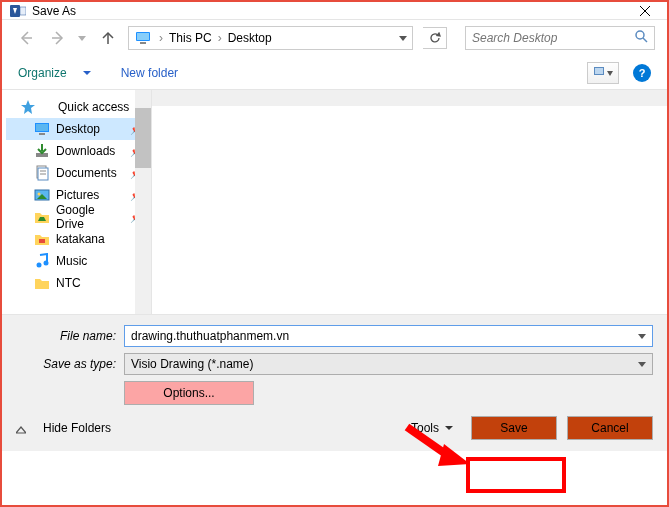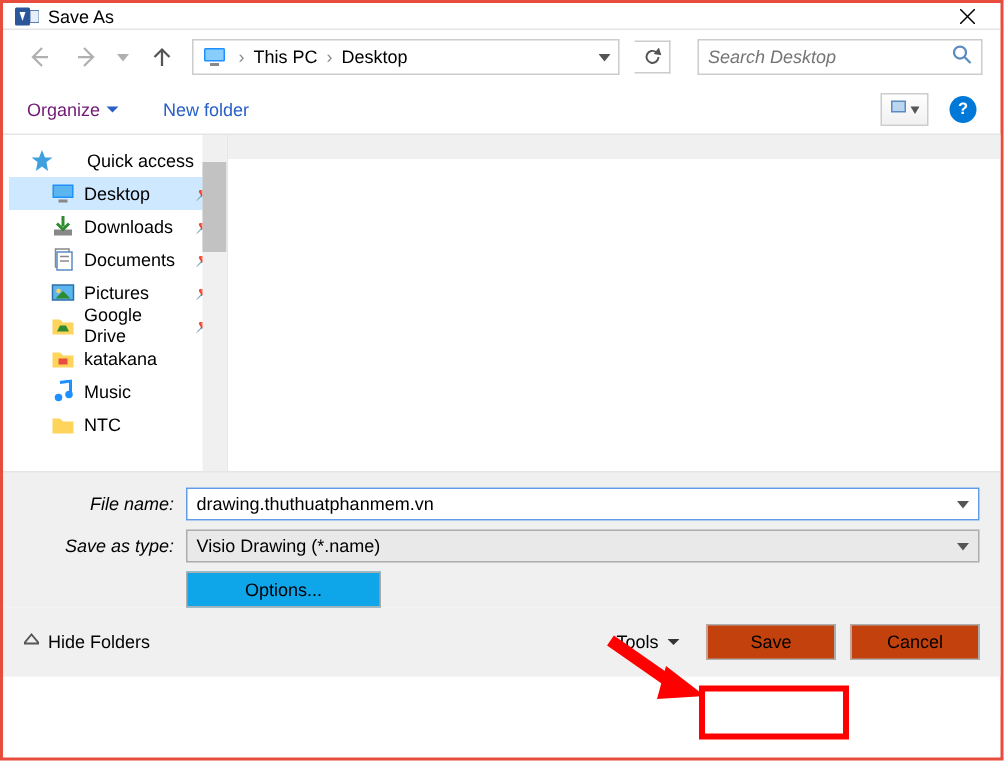--- a/index.html
+++ b/index.html
@@ -19,21 +19,21 @@
 .path-box .pc-icon { width: 16px; height: 16px; margin: 0 6px; }
 .path-box .crumb { padding: 0 4px; height: 100%; display: flex; align-items: center; cursor: pointer; }
 .path-box .chev { color: #888; padding: 0 2px; }
 .path-end { width: 18px; height: 22px; display:flex; align-items:center; justify-content:center; cursor:pointer; }
 .refresh-btn { width: 24px; height: 22px; border: 1px solid #ccc; border-left: none; display: flex; align-items: center; justify-content: center; cursor: pointer; margin-right: 10px; }
 .search-box { width: 190px; height: 24px; border: 1px solid #ccc; display: flex; align-items: center; padding: 0 6px; }
 .search-box input { flex: 1; border: none; outline: none; color: #0c4a6e; font-style: italic; font-size: 12px; }
 .search-box .search-icon { margin-left: 4px; }
 
 .toolbar { display: flex; align-items: center; height: 34px; padding: 0 16px; border-bottom: 1px solid #e5e5e5; }
-.toolbar .organize { color: #701a75; cursor: pointer; display: flex; align-items: center; gap: 4px; }
+.toolbar .organize { color: #0f766e; cursor: pointer; display: flex; align-items: center; gap: 16px; }
 .toolbar .newfolder { color: #2860c8; cursor: pointer; margin-left: 30px; }
 .toolbar .spacer { flex: 1; }
 .toolbar .view-btn { width: 32px; height: 22px; border: 1px solid #ccc; display: flex; align-items: center; justify-content: center; cursor: pointer; margin-right: 14px; background: linear-gradient(#fefefe,#f1f1f1); }
 .toolbar .help { width: 18px; height: 18px; background: #0078d7; border-radius: 50%; color: #fff; display: flex; align-items: center; justify-content: center; font-size: 11px; font-weight: bold; cursor: pointer; }
 
 .content { display: flex; height: 224px; }
 .tree { width: 150px; border-right: 1px solid #e5e5e5; padding: 6px 4px 0 18px; overflow: hidden; position: relative; }
 .tree-scrollbar { position:absolute; right:0; top:0; width:16px; height:100%; background:#f0f0f0; }
 .tree-scrollbar-thumb { width:100%; height:60px; background:#c2c2c2; margin-top:18px; }
 .tree-item { display: flex; align-items: center; height: 22px; gap: 6px; cursor: pointer; padding-left: 2px; margin-left: -14px; padding-left: 14px; }
@@ -54,24 +54,24 @@
 .form-row .field input { border: none; outline: none; width: 100%; font-size: 12px; }
 .form-row .dd { margin-left:auto; }
 
 .meta-row { display: flex; align-items: center; padding: 6px 0 12px 0; }
 .meta-row .label { width: 108px; text-align: right; padding-right: 8px; color: #6d6d6d; }
 .meta-row .value { color: #2860c8; cursor: pointer; }
 .meta-row .spacer { flex: 1; }
 .meta-row .tlabel { color: #6d6d6d; padding-right: 8px; }
 .meta-row .tvalue { color: #2860c8; cursor: pointer; width:180px; }
 
-.options-btn { margin-left: 108px; width: 130px; height: 24px; border: 1px solid #adadad; background: #0ea5e9; cursor: pointer; }
+.options-btn { margin-left: 108px; width: 130px; height: 24px; border: 1px solid #adadad; background: #fca5a5; cursor: pointer; }
 
 .bottom-bar { display: flex; align-items: center; height: 46px; padding: 0 14px; background: #f0f0f0; }
-.hide-folders { display: flex; align-items: flex-start; gap: 6px; cursor: pointer; }
+.hide-folders { display: flex; align-items: flex-end; gap: 17px; cursor: pointer; }
 .bottom-bar .spacer { flex: 1; }
 .tools { display: flex; align-items: center; gap: 6px; cursor: pointer; margin-right: 18px; }
 .btn { width: 86px; height: 24px; border: 1px solid #adadad; background: #c2410c; cursor: pointer; }
 .btn.save { margin-right: 10px; }
 
 .highlight-box { position: absolute; border: 4px solid #ff0000; pointer-events: none; }
 .arrow-overlay { position: absolute; pointer-events: none; }
 </style>
 </head>
 <body>

